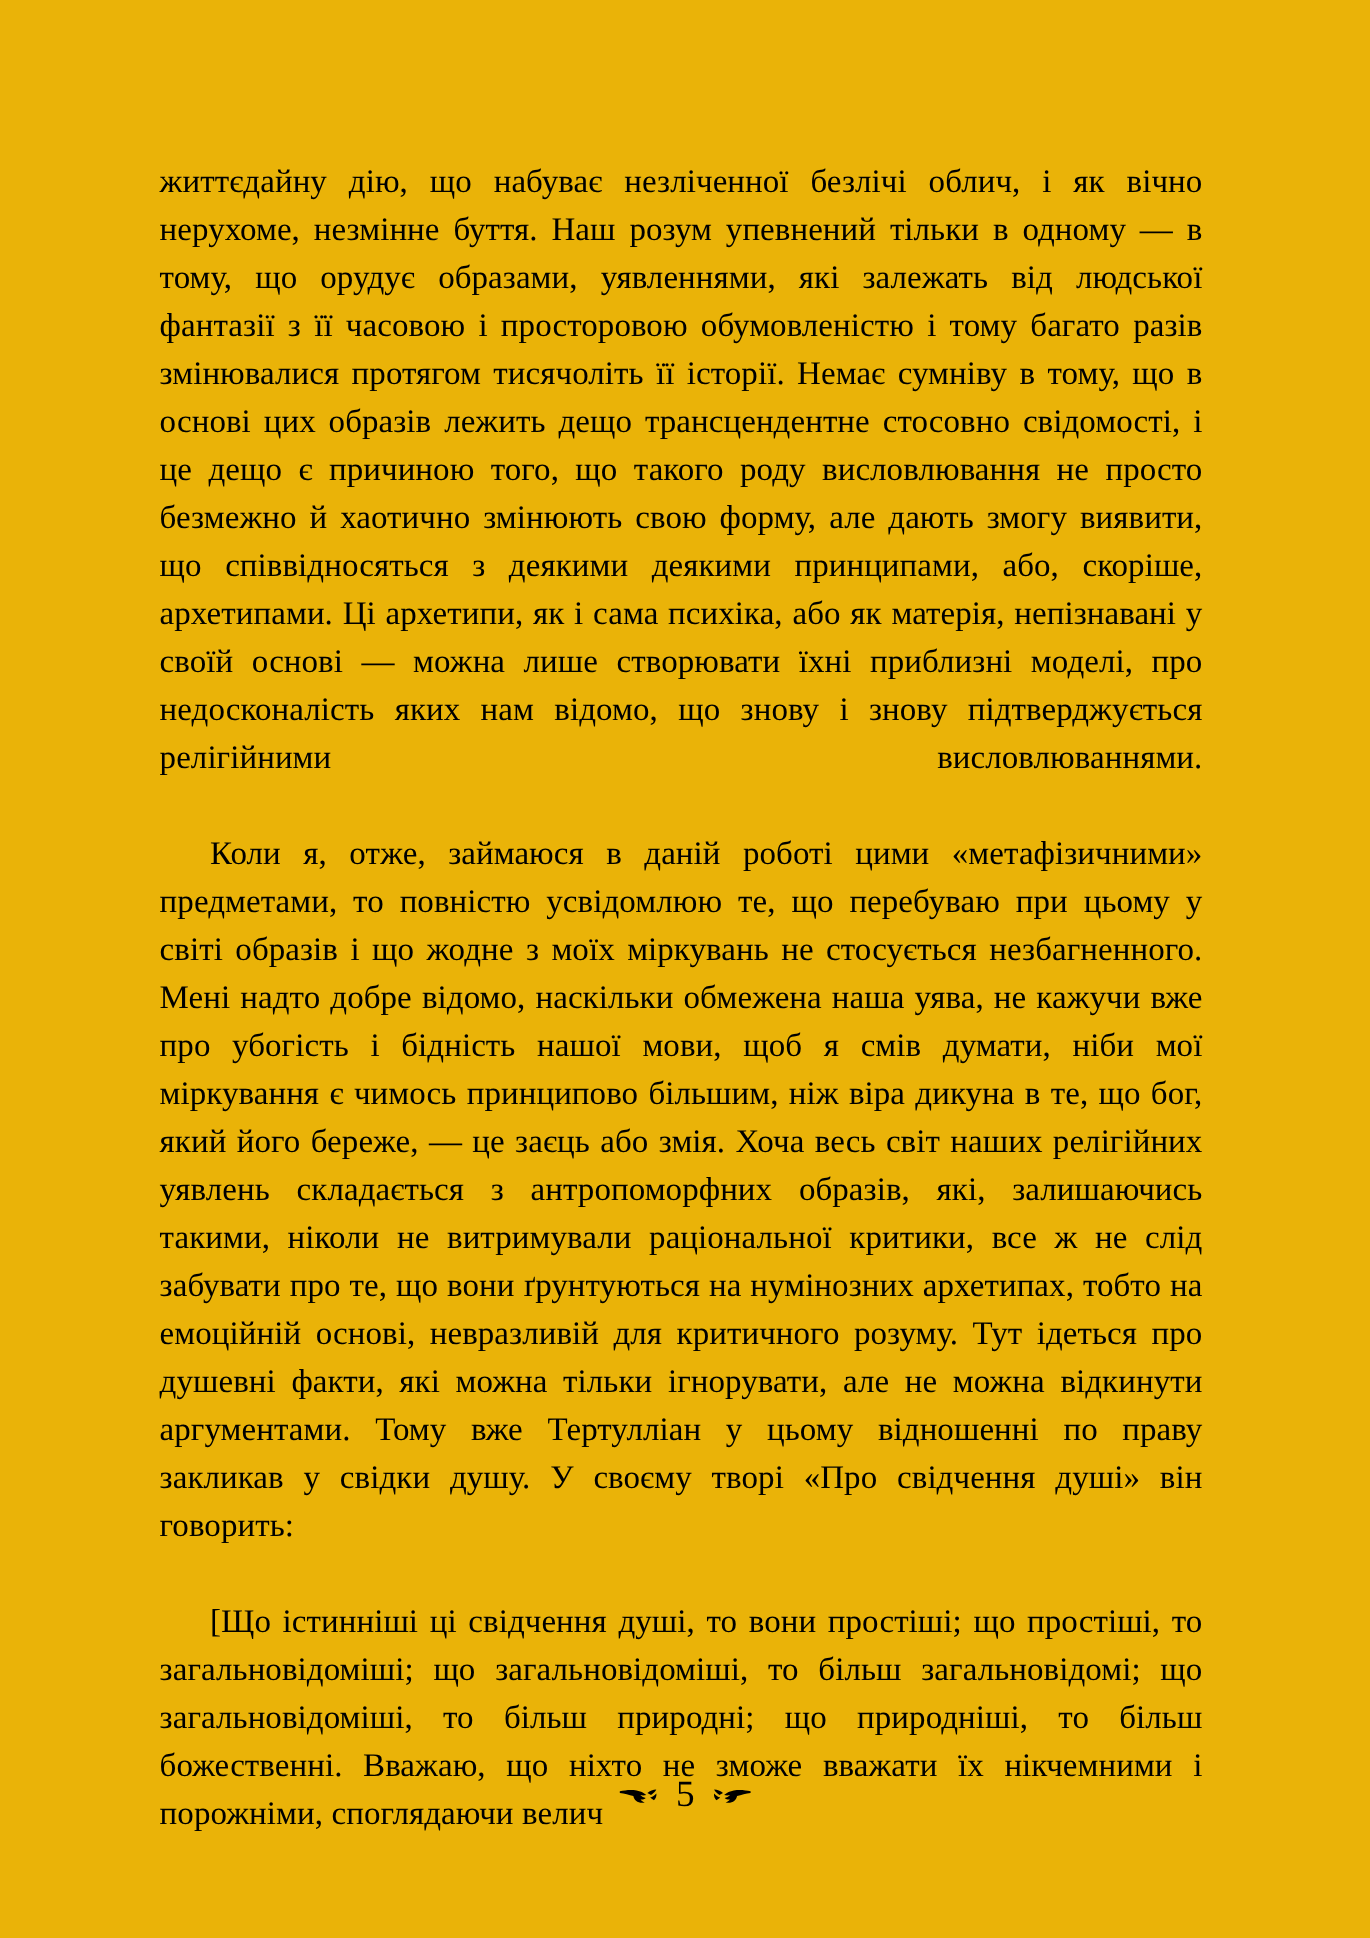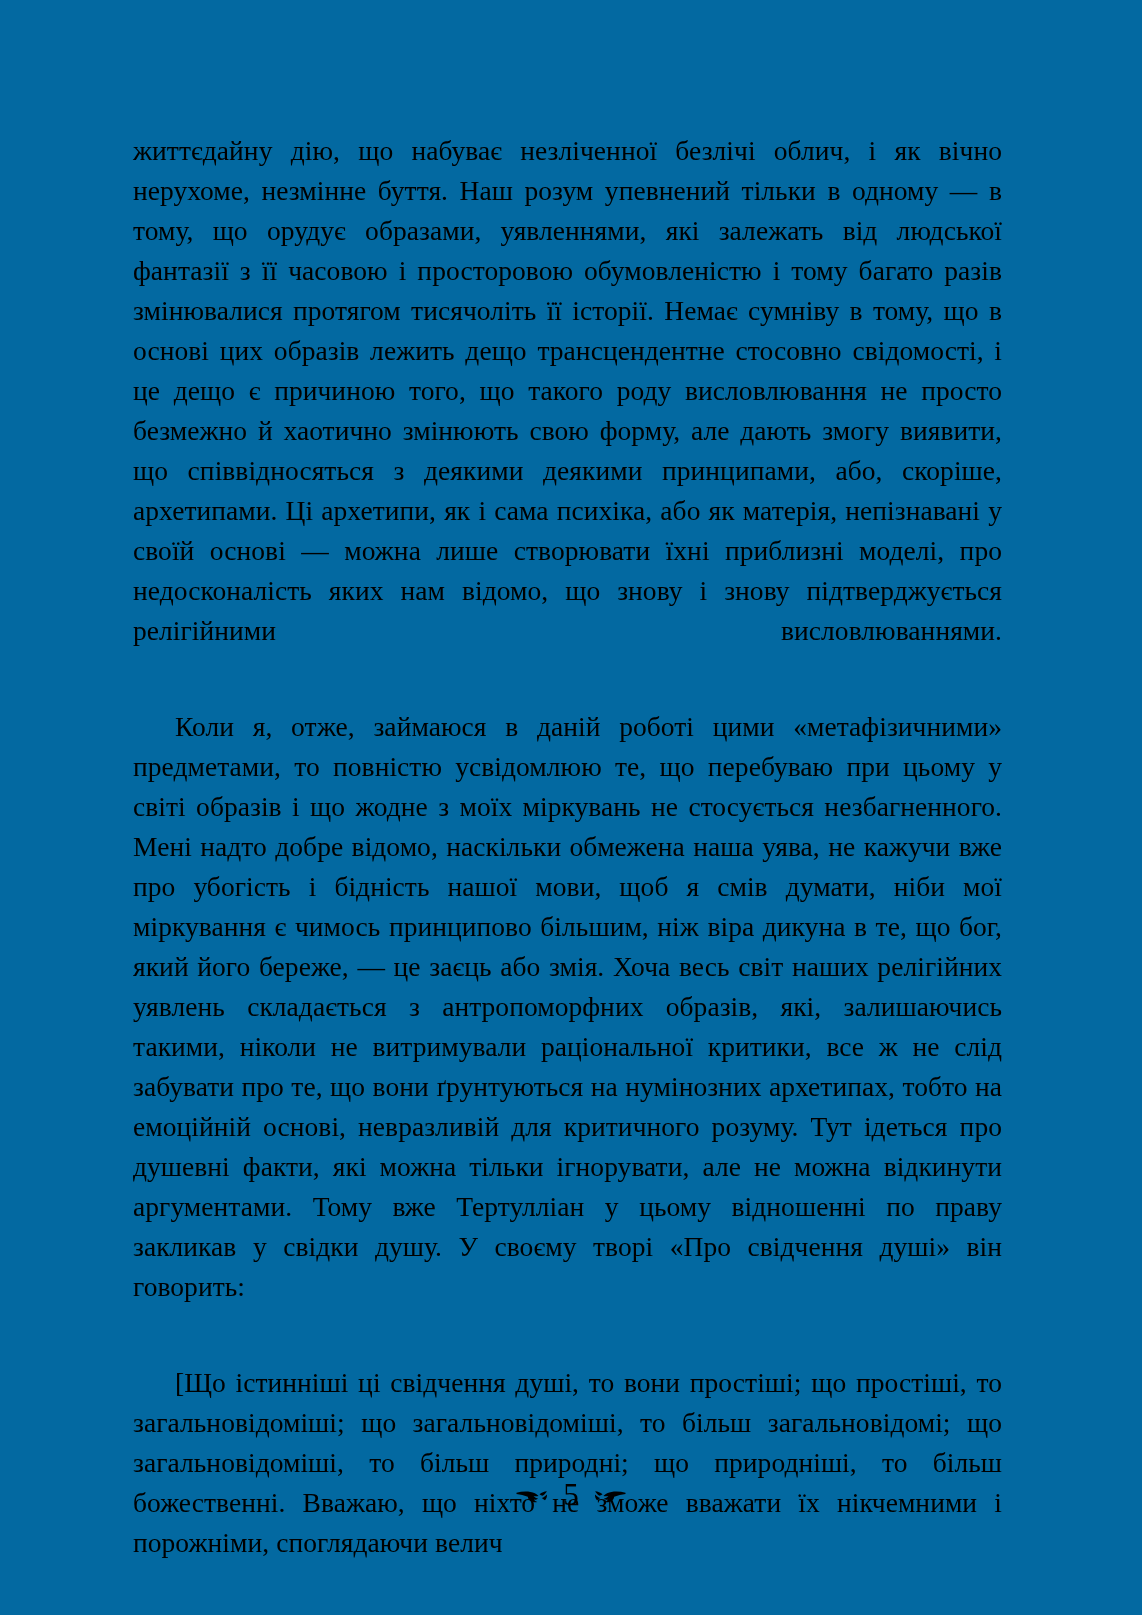--- a/index.html
+++ b/index.html
@@ -6,21 +6,21 @@
   html, body {
     margin: 0;
     padding: 0;
     background: #ffffff;
   }
 
   .page {
     position: relative;
     width: 1142px;
     height: 1615px;
-    background: #0369a1;
+    background: #eab308;
     margin: 0 auto;
     overflow: hidden;
     box-sizing: border-box;
   }
 
   .text-block {
     position: absolute;
     left: 133px;
     top: 131px;
     width: 869px;
@@ -33,21 +33,21 @@
     color: #000000;
     text-align: justify;
     text-justify: inter-word;
     margin: 0;
     letter-spacing: 0.05px;
     word-spacing: 0.2px;
     -webkit-font-smoothing: none;
   }
 
   .para + .para {
-    margin-top: 16px;
+    margin-top: 0;
   }
 
   .para.indent {
     text-indent: 42px;
   }
 
   
   .para::after {
     content: "";
     display: inline-block;

